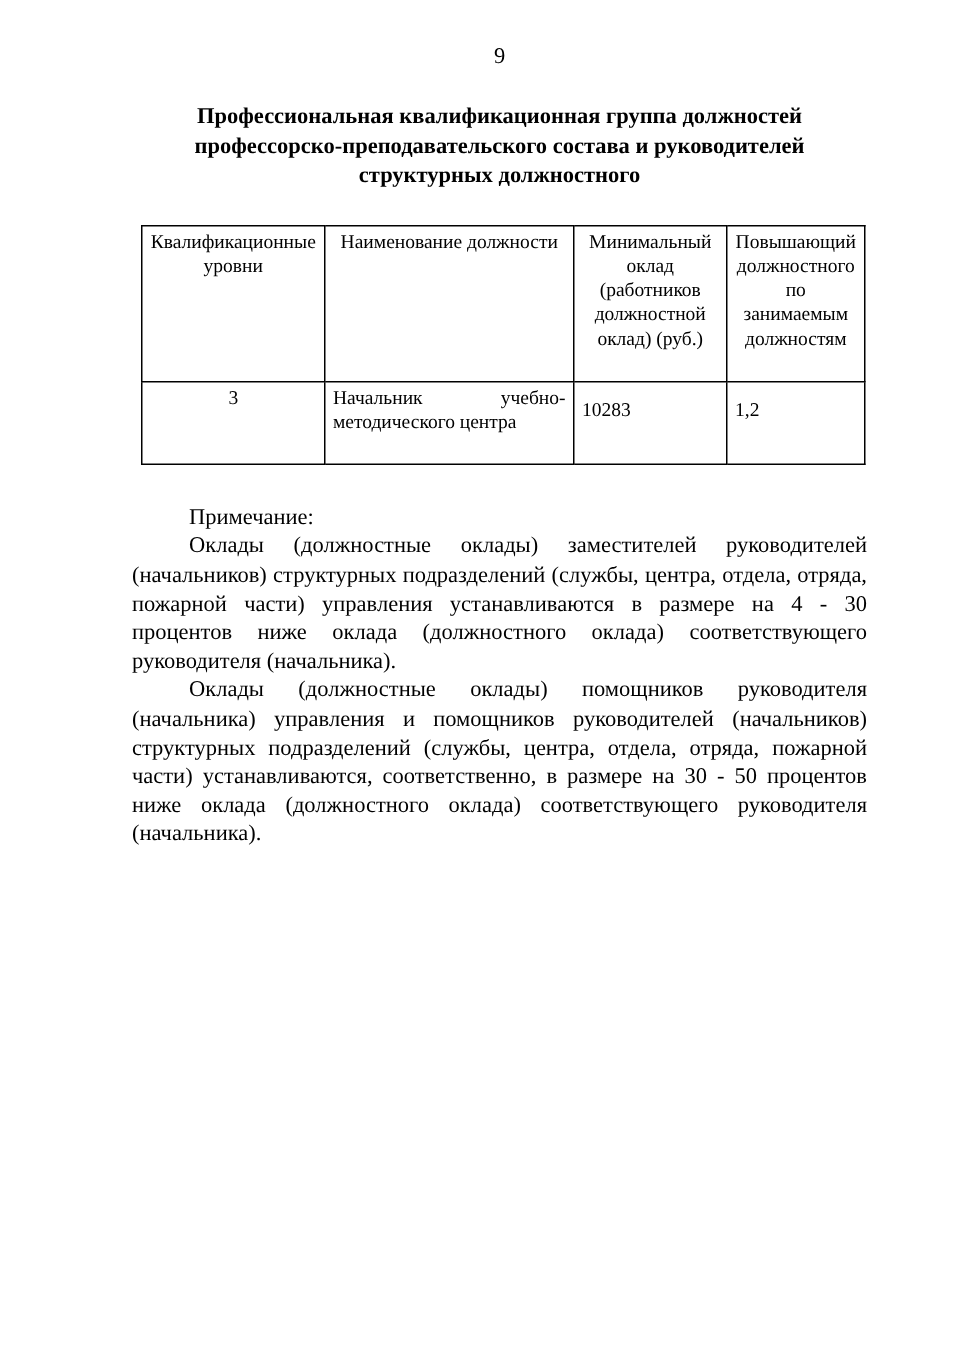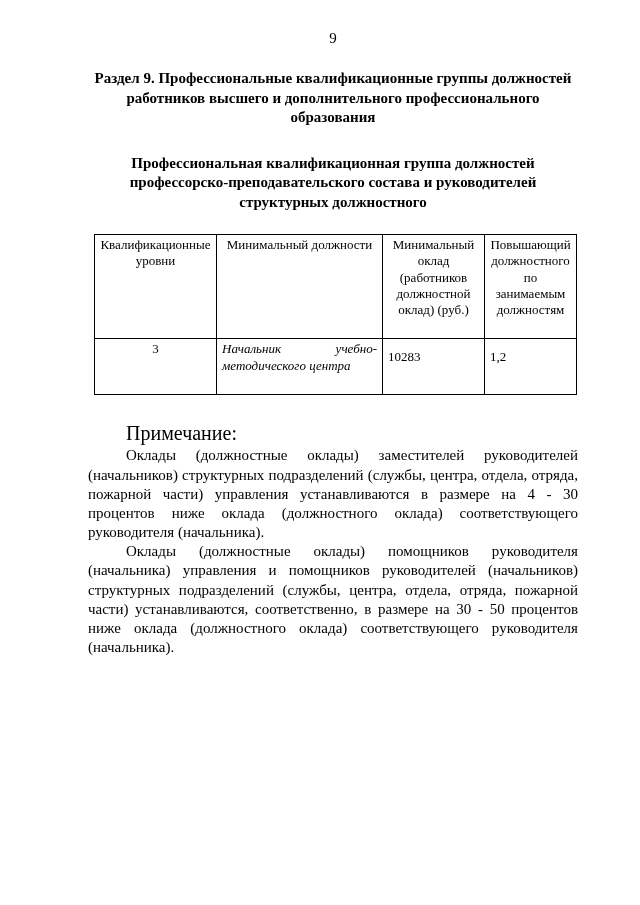--- a/index.html
+++ b/index.html
@@ -54,61 +54,60 @@
   }
   table.salary-table th {
     text-align: center;
     vertical-align: top;
   }
   col.c1 { width: 122px; }
   col.c2 { width: 166px; }
   col.c3 { width: 102px; }
   col.c4 { width: 92px; }
   td.cell-level   { text-align: center; vertical-align: top; }
-  td.cell-title   { text-align: justify; vertical-align: top; font-style: italic; }
+  td.cell-title   { text-align: justify; vertical-align: top; }
   td.cell-salary  { text-align: left; vertical-align: middle; }
   td.cell-coef    { text-align: left; vertical-align: middle; }
   .notes {
     margin-top: 26px;
     width: 490px;
   }
   .note-label {
-    font-size: 20px;
+    font-size: 15px;
     line-height: 1.28;
     text-indent: 38px;
   }
   .note-paragraph {
     font-size: 15px;
     line-height: 1.28;
     text-align: justify;
     text-indent: 38px;
   }
 </style>
 </head>
 <body>
 
 <div class="page">
 
   <div class="page-number">9</div>
 
-  <div class="section-title">Раздел 9. Профессиональные квалификационные группы должностей работников высшего и дополнительного профессионального образования</div>
 
   <div class="group-title">Профессиональная квалификационная группа должностей профессорско-преподавательского состава и руководителей структурных должностного</div>
 
   <table class="salary-table">
     <colgroup>
       <col class="c1">
         <col class="c2">
         <col class="c3">
         <col class="c4">
     </colgroup>
     <thead>
       <tr>
         <th>Квалификационные уровни</th>
-        <th>Минимальный должности</th>
+        <th>Наименование должности</th>
         <th>Минимальный оклад (работников должностной оклад) (руб.)</th>
         <th>Повышающий должностного по занимаемым должностям</th>
       </tr>
     </thead>
     <tbody>
       <tr>
         <td class="cell-level">3</td>
         <td class="cell-title">Начальник учебно-методического центра</td>
         <td class="cell-salary">10283</td>
         <td class="cell-coef">1,2</td>

